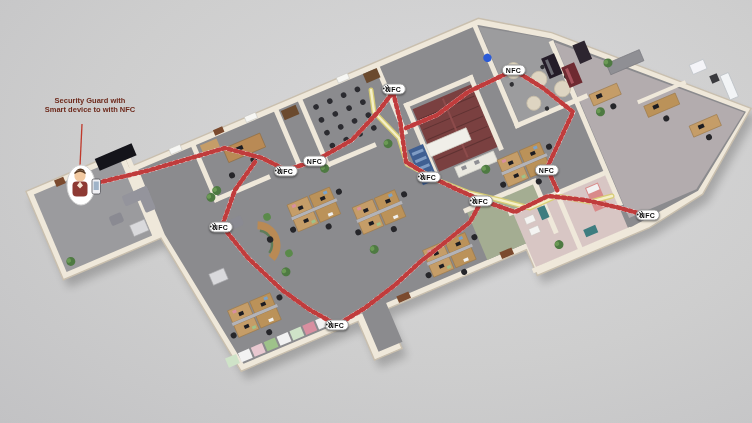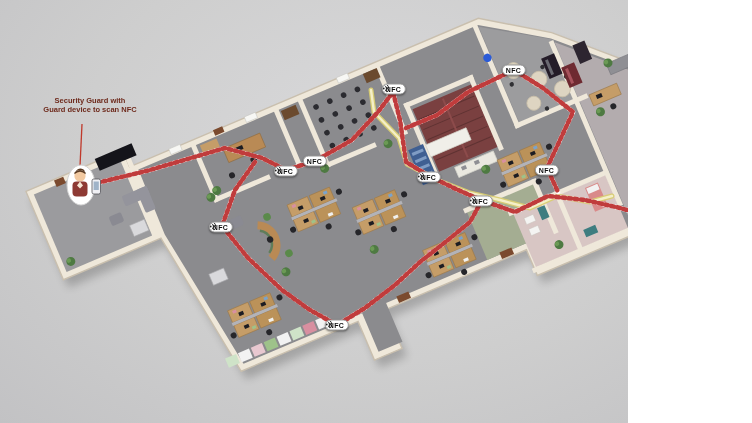--- a/index.html
+++ b/index.html
@@ -1,16 +1,16 @@
 <!DOCTYPE html>
 <html><head>
 <meta charset="utf-8">
 <style>
   html,body{margin:0;padding:0;}
-  .stage{position:relative;width:628px;height:423px;overflow:hidden;
+  .stage{position:relative;width:752px;height:423px;overflow:hidden;
          background:radial-gradient(ellipse at 60% 35%, #d9d9db 0%, #cecece 55%, #c2c2c4 100%);
          font-family:"Liberation Sans", sans-serif;}
   .stage svg{position:absolute;left:0;top:0;}
   .nfc{position:absolute;transform:translate(-50%,-50%);display:flex;align-items:center;gap:1px;
        background:#ffffff;border:0.5px solid #9a9a9a;border-radius:7px;padding:1px 4px 1px 3px;
        box-shadow:0 1px 2px rgba(0,0,0,.45);line-height:1;}
   .nfc .lbl{font-size:7px;font-weight:bold;color:#111;letter-spacing:.3px;}
   .nfc .wave{display:block;}
   .annot{position:absolute;left:28px;top:96px;width:124px;text-align:center;
          font-size:7.5px;line-height:9px;font-weight:bold;color:#6e2a1c;}
@@ -271,21 +271,21 @@
     <path d="M6.4,8.2 Q12,3.2 17.6,8.2 L17.6,6.4 Q12,1.8 6.4,6.4 Z" fill="#5a3b23"></path>
     <rect x="4.5" y="15.5" width="15" height="15" rx="4" fill="#8e3a34"></rect>
     <path d="M12,15.5 l-3,4 3,3 3,-3 Z" fill="#f6e7d6"></path>
     <rect x="24" y="13" width="8.5" height="15" rx="1.8" fill="#f0f0f4" stroke="#55555a" stroke-width="0.8"></rect>
     <rect x="25.6" y="15.5" width="5.2" height="8.5" fill="#9fb3c8"></rect>
   </g>
 </svg>
 
 <div class="annot">
   <div>Security Guard with</div>
-  <div>Guard device to scan NFC</div>
+  <div>Smart device to with NFC</div>
 </div>
 
 <div class="nfc" style="left:315px;top:161px">
   <span class="lbl">NFC</span>
 </div>
 <div class="nfc" style="left:286px;top:171px">
   <svg class="wave" width="8" height="8" viewBox="0 0 8 8">
         <g fill="none" stroke="#222" stroke-width="1">
           <path d="M2.2,1.2 a3.6,3.6 0 0 1 0,5.6"></path>
           <path d="M4.2,0.2 a5.2,5.2 0 0 1 0,7.6"></path>

